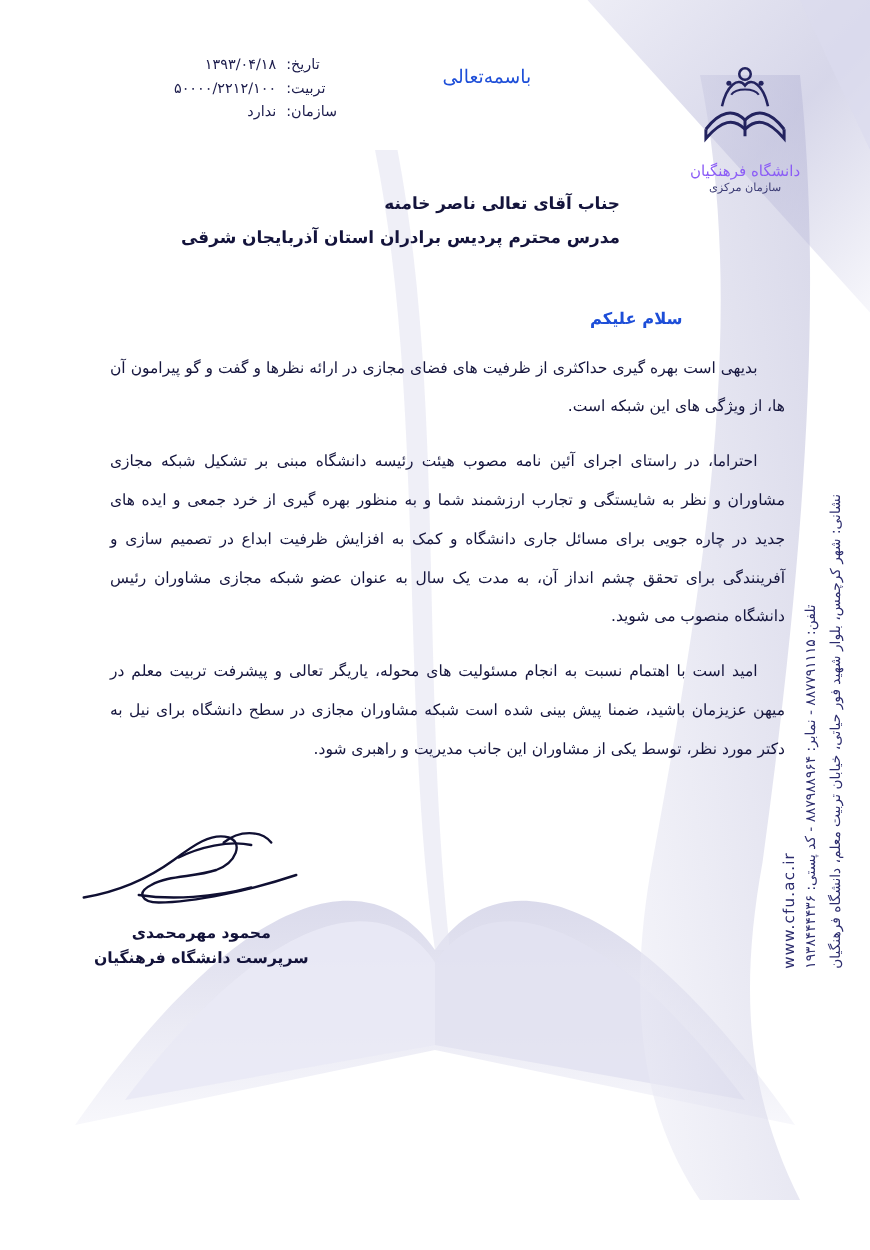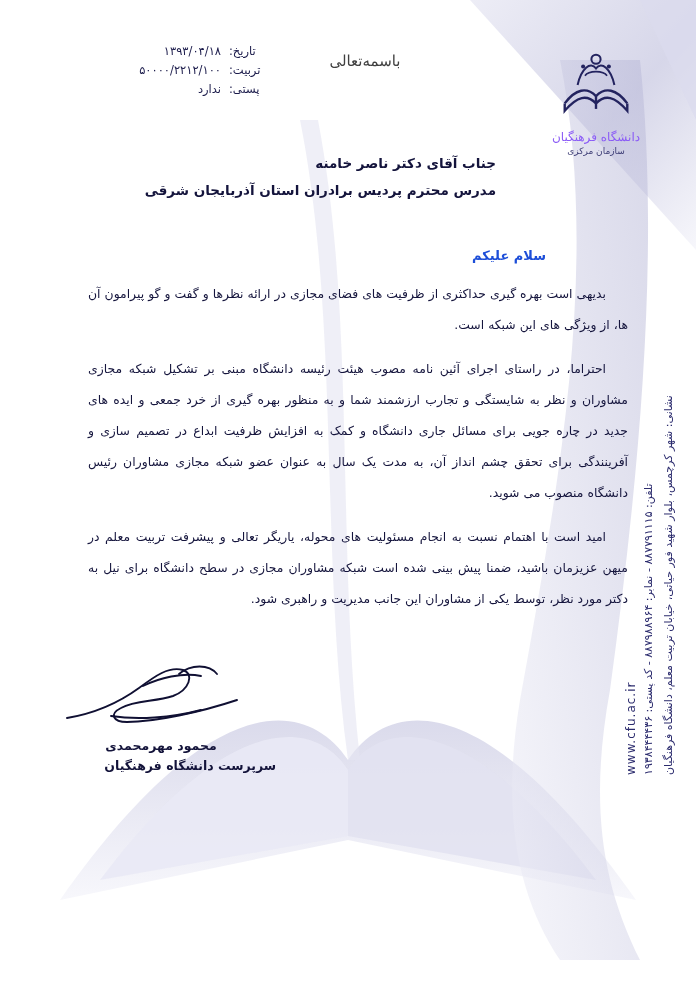--- a/index.html
+++ b/index.html
@@ -53,24 +53,23 @@
     white-space: nowrap;
     text-align: right;
     flex: 1;
   }
 
   .basmala {
     position: absolute;
     top: 52px;
     left: 305px;
     width: 120px;
-    text-align: center;
     font-family: "DejaVu Serif", "Liberation Serif", serif;
     font-size: 15px;
-    color: #404040;
+    color: #1d4ed8;
   }
 
   
   .logo-wrap {
     position: absolute;
     top: 48px;
     right: 40px;
     width: 120px;
     text-align: center;
     color: #2a2a6a;
@@ -155,21 +154,20 @@
   }
   .sign-name {
     font-size: 12.5px;
     font-weight: bold;
     line-height: 20px;
   }
   .sign-title {
     font-size: 12.5px;
     font-weight: bold;
     line-height: 20px;
-    text-align: right;
   }
 
   
   .side-footer {
     position: absolute;
     top: 215px;
     right: 8px;
     height: 560px;
     width: 70px;
     color: #2c2c6e;
@@ -243,21 +241,21 @@
   <div class="meta-block">
     <div class="meta-row">
       <span class="meta-label">تاریخ:</span>
       <span class="meta-value">۱۳۹۳/۰۴/۱۸</span>
     </div>
     <div class="meta-row">
       <span class="meta-label">تربیت:</span>
       <span class="meta-value">۵۰۰۰۰/۲۲۱۲/۱۰۰</span>
     </div>
     <div class="meta-row">
-      <span class="meta-label">پستی:</span>
+      <span class="meta-label">سازمان:</span>
       <span class="meta-value">ندارد</span>
     </div>
   </div>
 
   <div class="basmala">باسمه‌تعالی</div>
 
   <div class="logo-wrap">
     <svg class="logo-mark" viewBox="0 0 100 80" xmlns="http://www.w3.org/2000/svg" aria-hidden="true">
       <g fill="none" stroke="#23235f" stroke-width="2.6">
         <path d="M16 60 C 28 44, 40 42, 50 52 C 60 42, 72 44, 84 60"></path>
@@ -270,21 +268,21 @@
       <g fill="#23235f">
         <circle cx="36" cy="20" r="2.2"></circle>
         <circle cx="64" cy="20" r="2.2"></circle>
       </g>
     </svg>
     <div class="logo-text-1">دانشگاه فرهنگیان</div>
     <div class="logo-text-2">سازمان مرکزی</div>
   </div>
 
   <div class="addressee">
-    <div>جناب آقای دکتر ناصر خامنه</div>
+    <div>جناب آقای تعالی ناصر خامنه</div>
     <div>مدرس محترم پردیس برادران استان آذربایجان شرقی</div>
   </div>
 
   <div class="greeting">سلام  علیکم</div>
 
   <div class="body-block">
     <p class="indent">بدیهی است بهره گیری حداکثری از ظرفیت های فضای مجازی در ارائه نظرها و گفت و گو پیرامون آن ها، از ویژگی های این شبکه است.</p>
     <p class="indent">احتراما، در راستای اجرای آئین نامه مصوب هیئت رئیسه دانشگاه مبنی بر تشکیل شبکه مجازی مشاوران و نظر به شایستگی و تجارب ارزشمند شما و به منظور بهره گیری از خرد جمعی و ایده های جدید در چاره جویی برای مسائل جاری دانشگاه و کمک به افزایش ظرفیت ابداع در تصمیم سازی و آفرینندگی برای تحقق چشم انداز آن، به مدت یک سال به عنوان عضو شبکه مجازی مشاوران رئیس دانشگاه منصوب می شوید.</p>
     <p class="indent">امید است با اهتمام نسبت به انجام مسئولیت های محوله، یاریگر تعالی و پیشرفت تربیت معلم در میهن عزیزمان باشید، ضمنا پیش بینی شده است شبکه مشاوران مجازی در سطح دانشگاه برای نیل به دکتر مورد نظر، توسط یکی از مشاوران این جانب مدیریت و راهبری شود.</p>
   </div>

